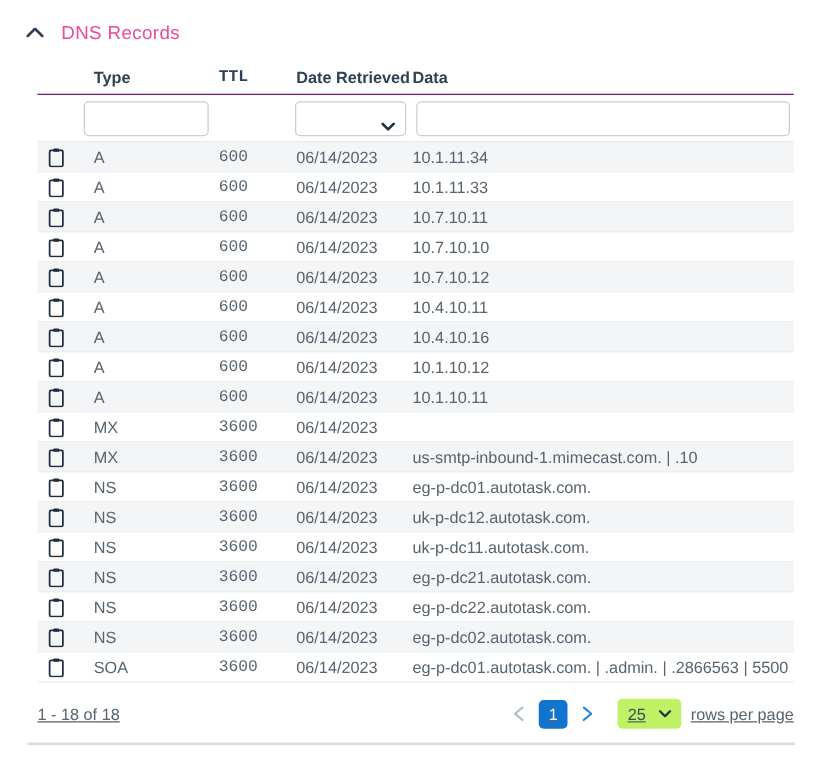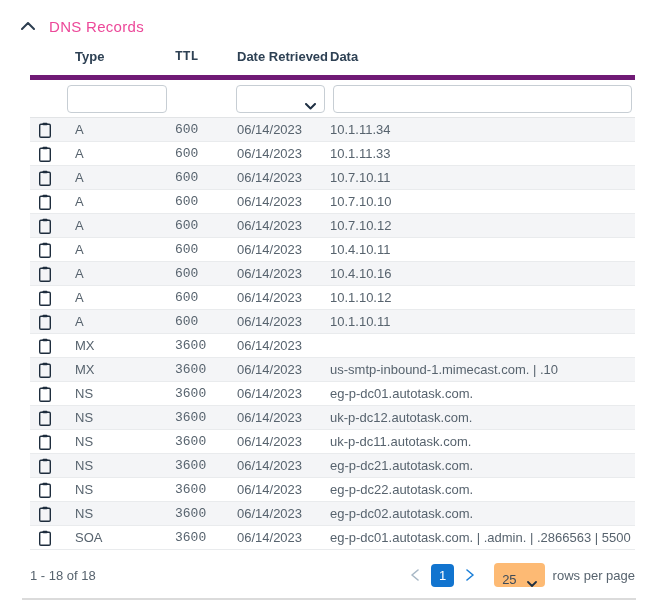--- a/index.html
+++ b/index.html
@@ -11,21 +11,21 @@
     -webkit-font-smoothing:antialiased;
   }
 
   
   .section-header { display:flex; align-items:center; padding:16px 0 0 20px; height:20px; }
   .collapse-btn { width:16px; height:16px; display:flex; align-items:center; justify-content:center; cursor:pointer; }
   .section-title { margin-left:13px; font-size:15px; color:#ec4899; letter-spacing:0.3px; }
 
   
   .table { margin:13px 23px 0 30px; }
-  .thead { display:flex; align-items:flex-start; height:26px; border-bottom:5px solid #701a75; }
+  .thead { display:flex; align-items:flex-end; height:26px; border-bottom:1px solid #701a75; }
   .th { font-weight:700; font-size:13px; color:#2e4154; padding:0 0 6px 8px; box-sizing:border-box; white-space:nowrap; }
   .w-icon { width:37px; }
   .w-type { width:100px; }
   .w-ttl  { width:62px;font-family:Liberation Mono, monospace; }
   .w-date { width:93px; }
   .w-data { flex:1; }
 
   
   .filter-row { display:flex; align-items:center; height:37px; border-bottom:1px solid #e2e4e6; }
   .sp-icon { width:37px; flex:0 0 37px; }
@@ -49,31 +49,31 @@
   
   .tr { display:flex; align-items:center; height:24px; box-sizing:border-box;
         border-bottom:1px solid #e9ebed; font-size:13px; color:#57636e; background:#ffffff; }
   .tr.striped { background:#f4f5f7; }
   .td { padding-left:8px; box-sizing:border-box; white-space:nowrap; overflow:hidden; }
   .td-icon { width:37px; flex:0 0 37px; display:flex; align-items:center; }
   .copy-btn { display:flex; cursor:pointer; }
 
   
   .footer { display:flex; align-items:center; justify-content:space-between;
-            margin:6px 23px 0 30px; height:38px; font-size:13px; color:#57636e; }
+            margin:6px 23px 0 30px; height:38px; font-size:13px; color:#57636e;text-decoration:underline; }
   .pager-group { display:flex; align-items:center; }
   .page-chevron { width:20px; height:20px; display:flex; align-items:center; justify-content:center; cursor:pointer; }
   .page-current {
     width:23px; height:23px; background:#1174cf; color:#ffffff; border-radius:4px;
     display:flex; align-items:center; justify-content:center; margin:0 6px;
     font-size:13px; cursor:pointer;
   }
   .rpp { display:flex; align-items:center; margin-left:14px; }
   .rpp-select {
-    background:#fdba74; border-radius:4px; height:24px; display:flex; align-items:flex-end;
+    background:#bef264; border-radius:4px; height:24px; display:flex; align-items:center;
     padding:0 8px; cursor:pointer; color:#3d4b59;
   }
   .rpp-select .chev { margin-left:10px; display:flex; }
   .rpp-label { margin-left:8px; }
 
   .bottom-divider { height:2px; background:#dbdbdb; margin:4px 22px 0 22px; }
 </style>
 </head>
 <body>
 

